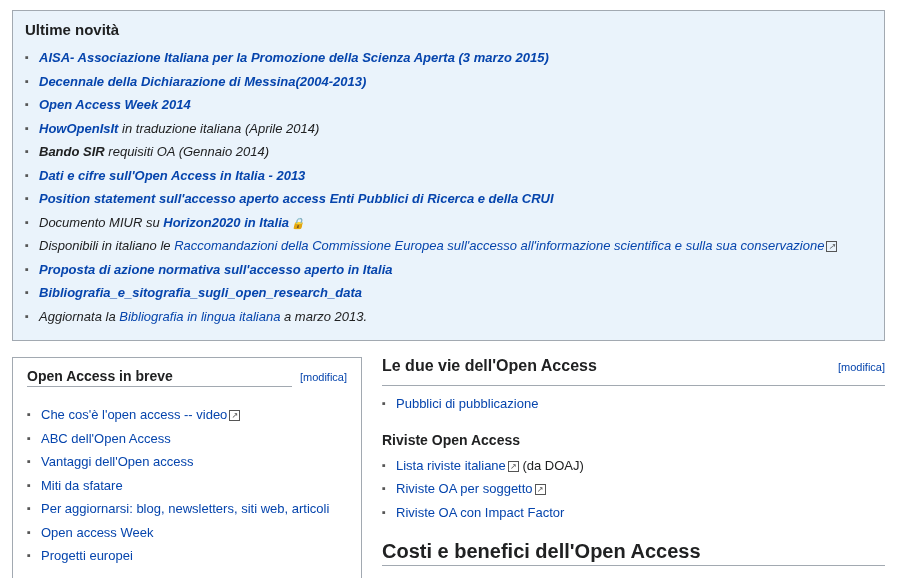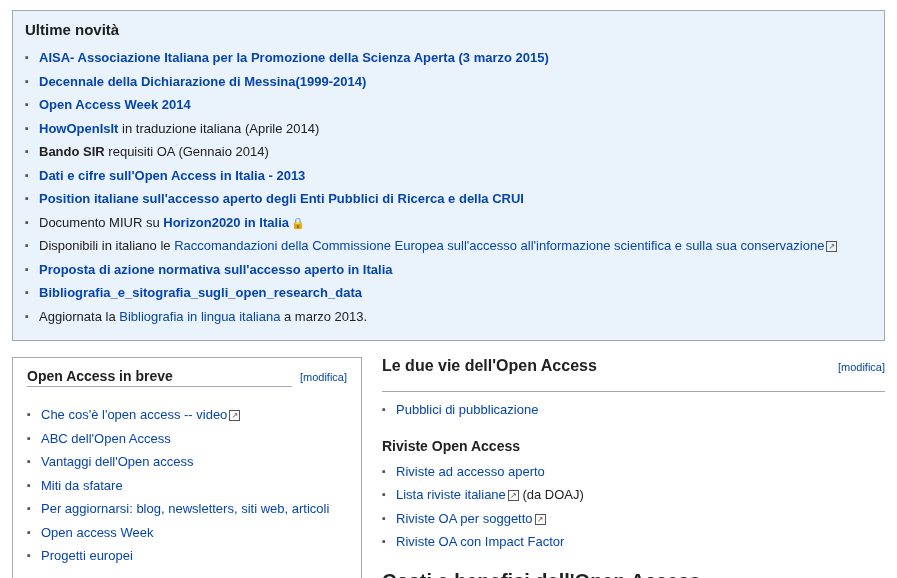--- a/index.html
+++ b/index.html
@@ -35,20 +35,21 @@
       border: none;
     }
     .news-list {
       list-style: none;
       padding: 0;
     }
     .news-list li {
       padding: 2px 0 2px 14px;
       position: relative;
       line-height: 1.5;
+      font-style: italic;
     }
     .news-list li::before {
       content: '▪';
       position: absolute;
       left: 0;
       color: #555;
       font-size: 11px;
       top: 3px;
     }
     .bold-link {
@@ -139,21 +140,21 @@
     
     .right-section {
       margin-bottom: 16px;
     }
     .right-section-header {
       display: flex;
       justify-content: space-between;
       align-items: baseline;
       border-bottom: 1px solid #a2a9b1;
       margin-bottom: 6px;
-      padding-bottom: 16px;
+      padding-bottom: 10px;
     }
     .right-section-header h2 {
       font-size: 16px;
       font-weight: bold;
       color: #202122;
     }
     .right-section-header .edit-link {
       font-size: 11px;
     }
     .right-section-header .edit-link a {
@@ -184,36 +185,36 @@
 <div class="page-wrapper">
 
   <div class="news-box">
     <h2>Ultime novità</h2>
     <ul class="news-list">
 
       <li>
         <a href="#" class="bold-link">AISA- Associazione Italiana per la Promozione della Scienza Aperta (3 marzo 2015)</a>
       </li>
       <li>
-        <a href="#" class="bold-link">Decennale della Dichiarazione di Messina(1999-2014)</a>
+        <a href="#" class="bold-link">Decennale della Dichiarazione di Messina(2004-2013)</a>
       </li>
       <li>
         <a href="#" class="bold-link">Open Access Week 2014</a>
       </li>
       <li>
         <a href="#" class="bold-link">HowOpenIsIt</a><span> in traduzione italiana (Aprile 2014)</span>
       </li>
       <li>
         <strong>Bando SIR</strong><span> requisiti OA (Gennaio 2014)</span>
       </li>
       <li>
         <a href="#" class="bold-link">Dati e cifre sull'Open Access in Italia - 2013</a>
       </li>
       <li>
-        <a href="#" class="bold-link">Position italiane sull'accesso aperto degli Enti Pubblici di Ricerca e della CRUI</a>
+        <a href="#" class="bold-link">Position statement sull'accesso aperto access Enti Pubblici di Ricerca e della CRUI</a>
       </li>
       <li>
         <span>Documento MIUR su </span><a href="#" class="bold-link">Horizon2020 in Italia</a><span class="lock-icon">🔒</span>
       </li>
       <li>
         <span>Disponibili in italiano le </span><a href="#">Raccomandazioni della Commissione Europea sull'accesso all'informazione scientifica e sulla sua conservazione</a><span class="ext-icon">↗</span>
       </li>
       <li>
         <a href="#" class="bold-link">Proposta di azione normativa sull'accesso aperto in Italia</a>
       </li>
@@ -276,23 +277,20 @@
           <li>
             <a href="#">Pubblici di pubblicazione</a>
           </li>
         </ul>
       </div>
 
       <div class="right-section">
         <div class="riviste-title">Riviste Open Access</div>
         <ul class="section-list">
           <li>
-            <a href="#">Riviste ad accesso aperto</a>
-          </li>
-          <li>
             <a href="#">Lista riviste italiane</a><span class="ext-icon">↗</span><span> (da DOAJ)</span>
           </li>
           <li>
             <a href="#">Riviste OA per soggetto</a><span class="ext-icon">↗</span>
           </li>
           <li>
             <a href="#">Riviste OA con Impact Factor</a>
           </li>
         </ul>
       </div>

